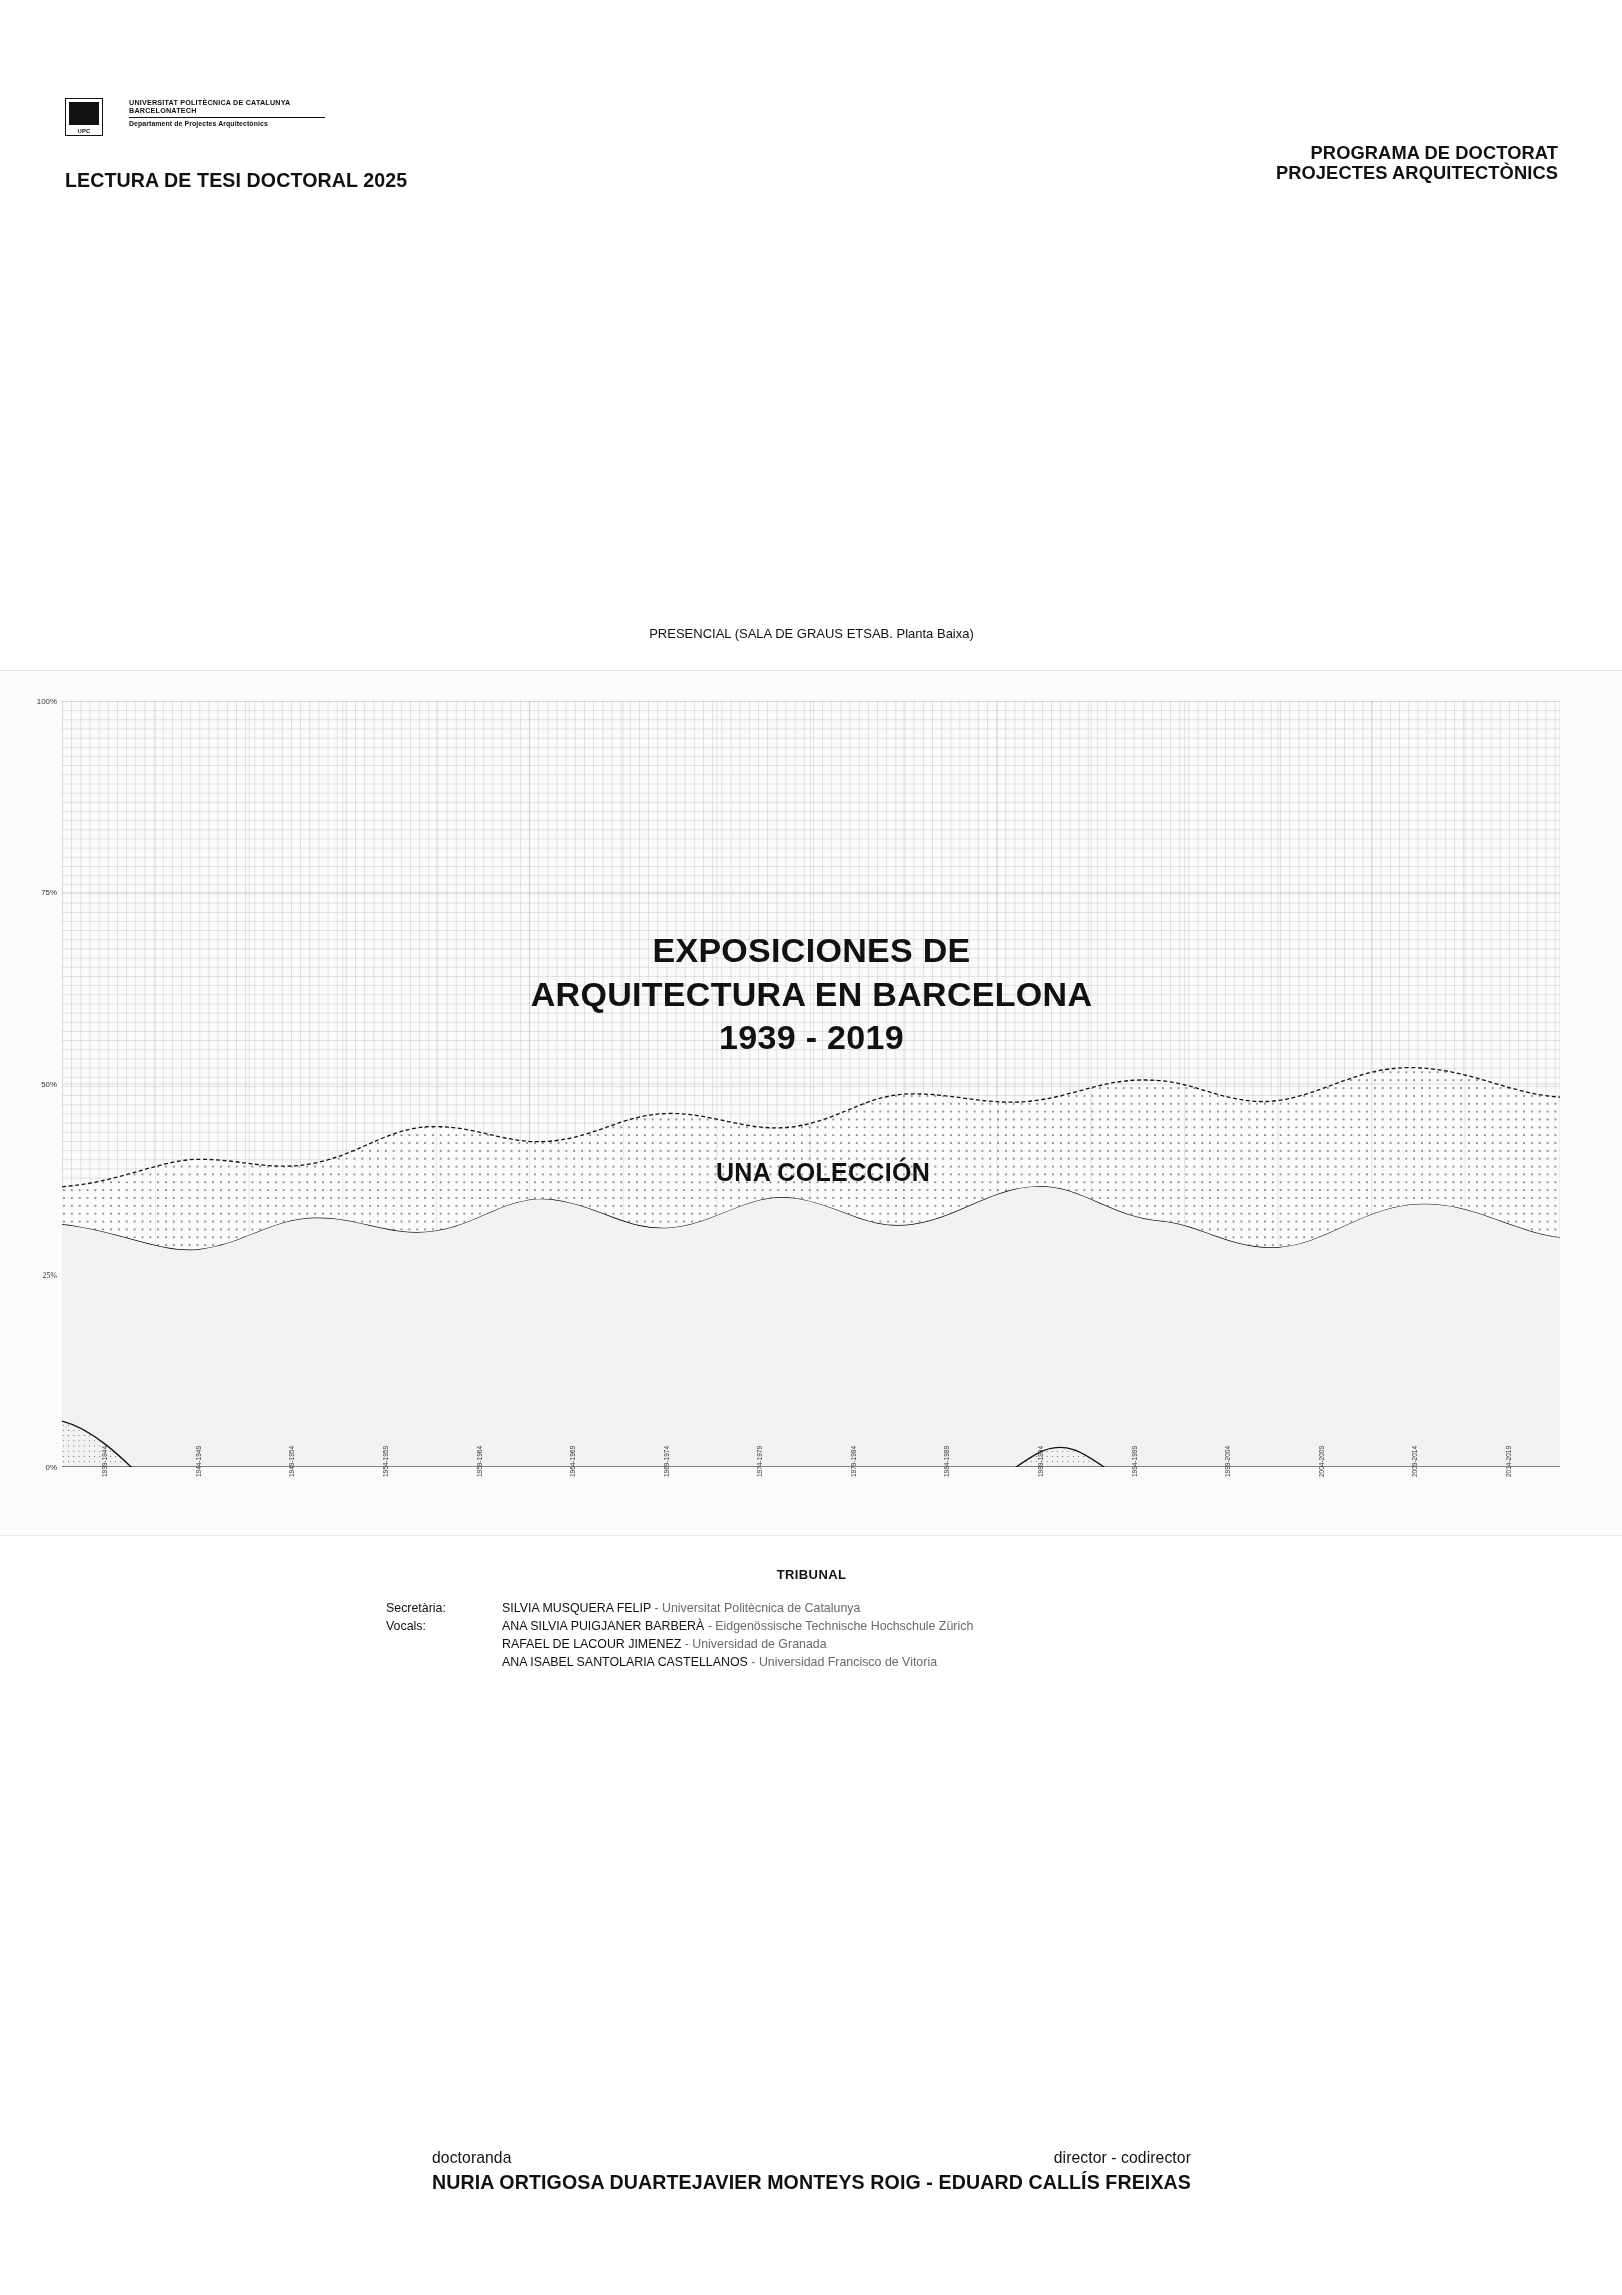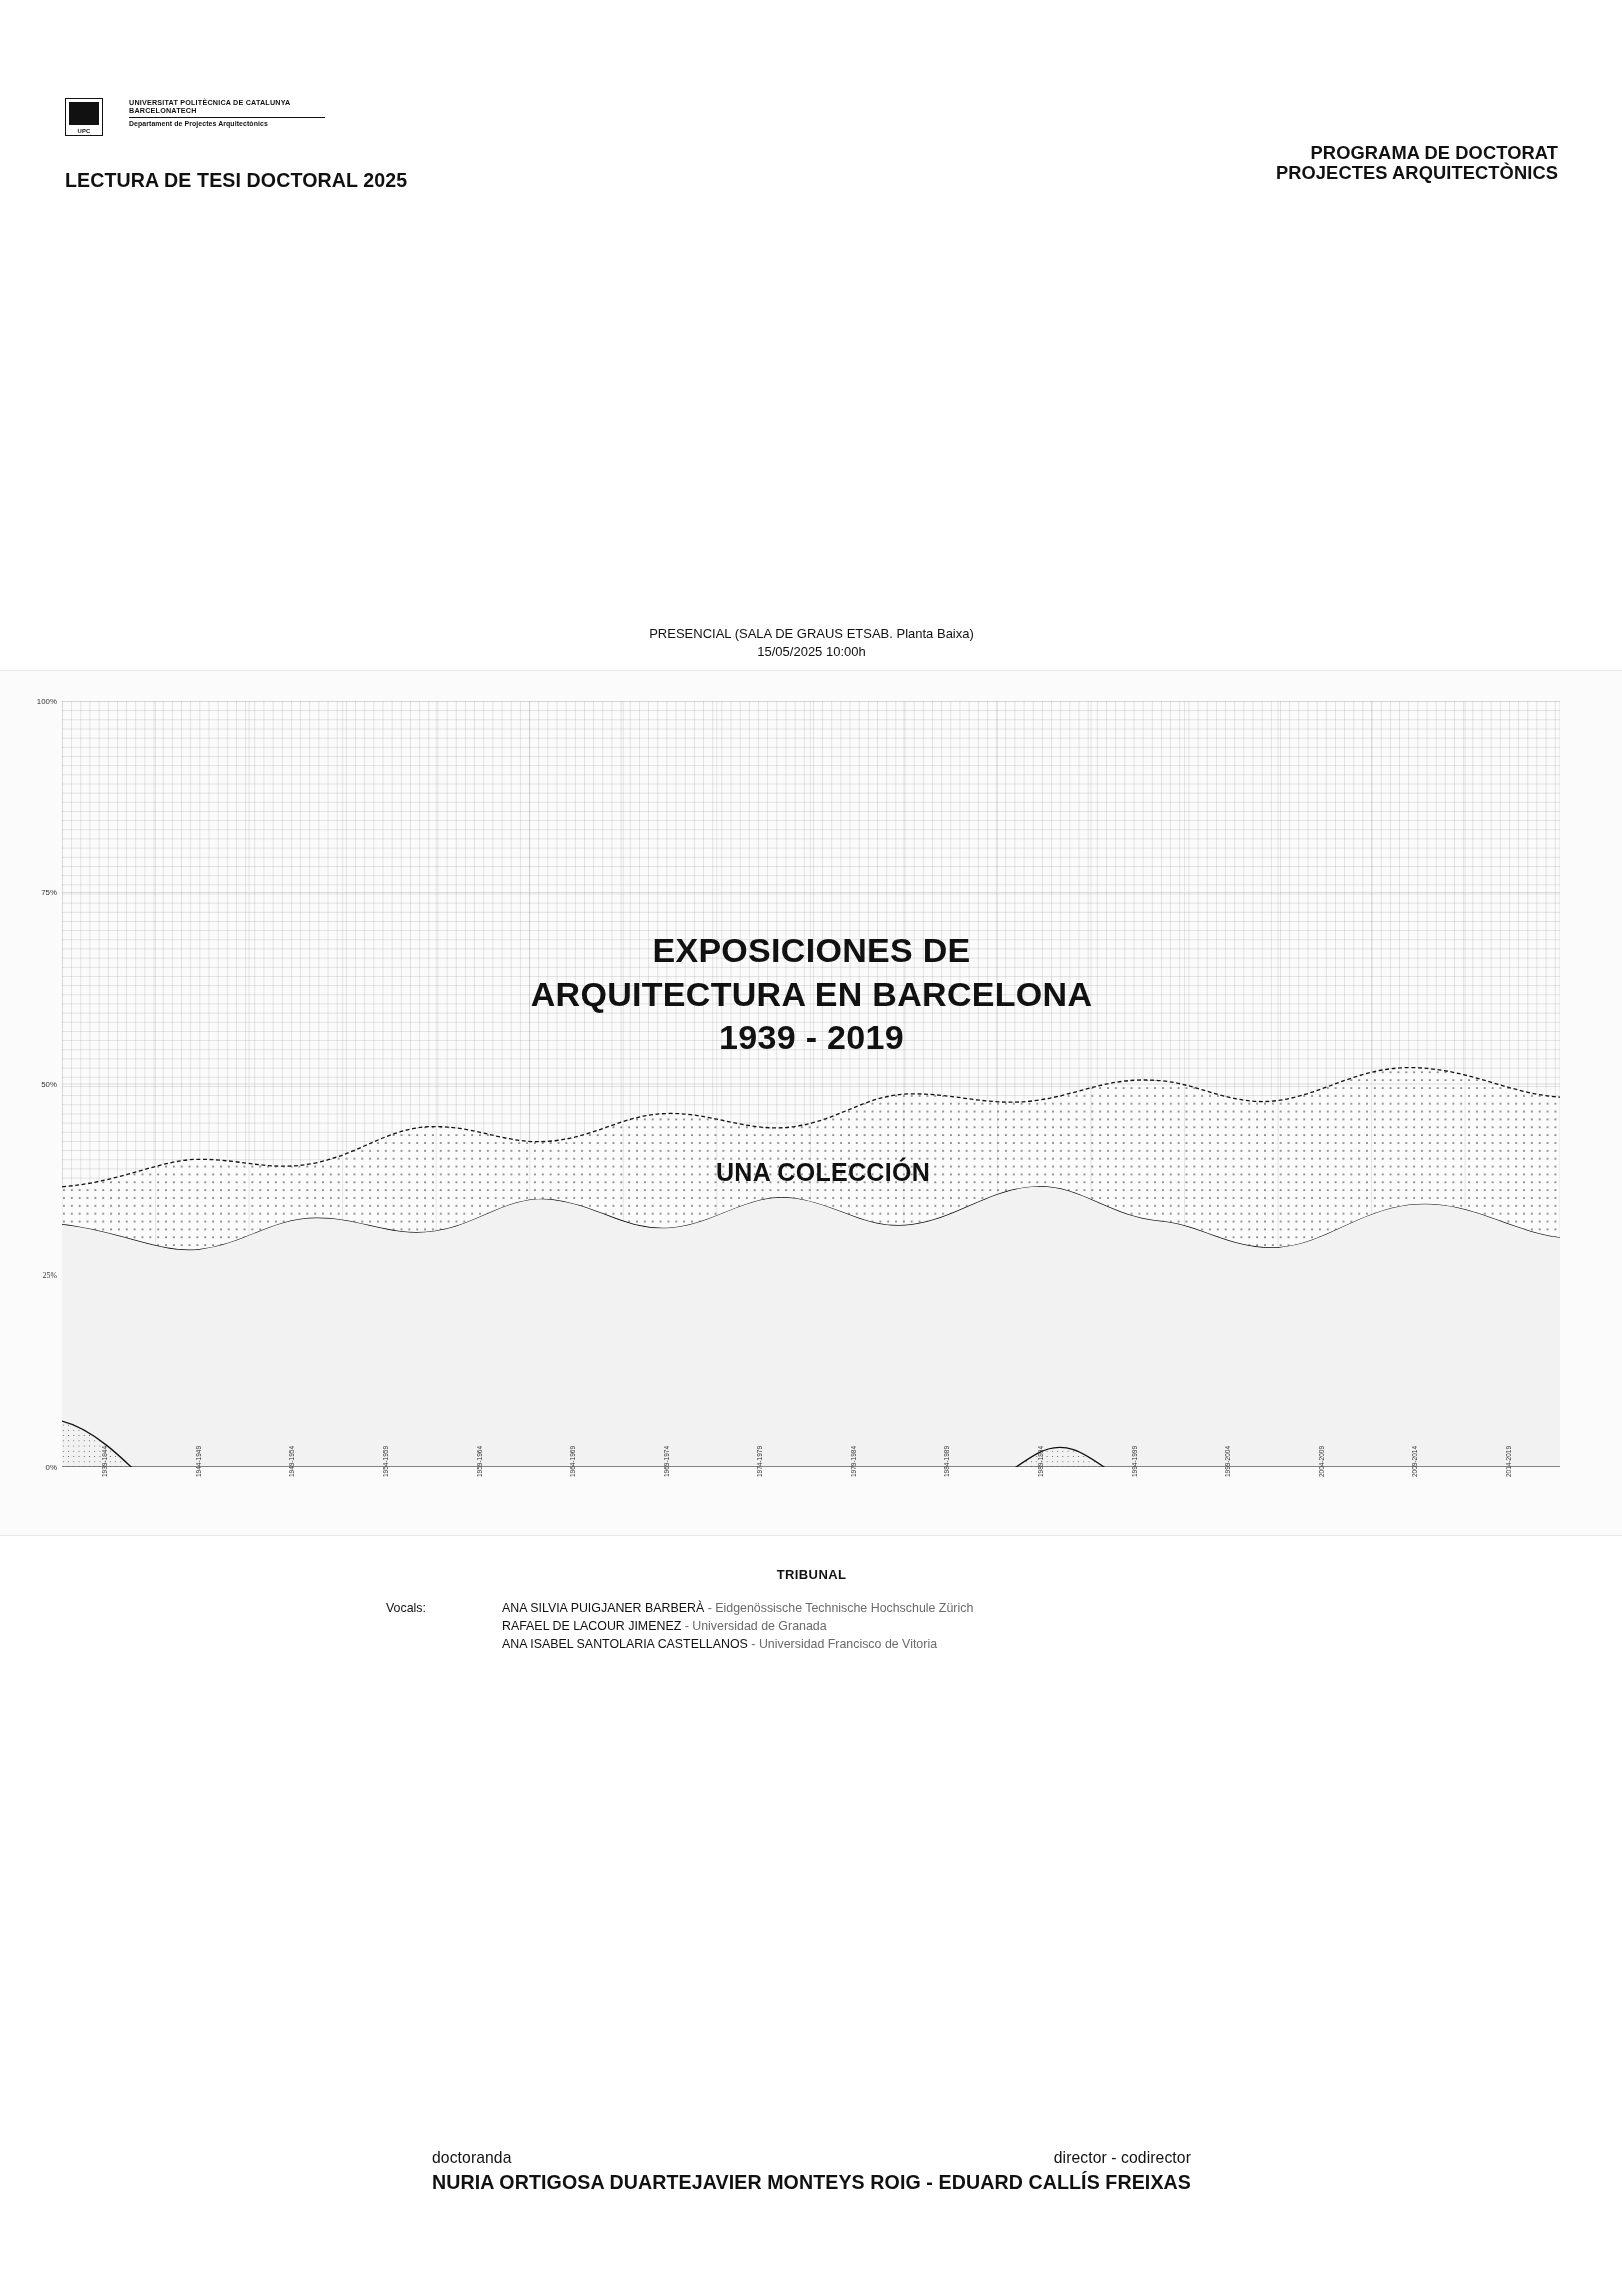--- a/index.html
+++ b/index.html
@@ -291,21 +291,20 @@
   <div id="lectura-title">LECTURA DE TESI DOCTORAL 2025</div>
 
   <div id="programa-block">
     <div>PROGRAMA DE DOCTORAT</div>
     <div>PROJECTES ARQUITECTÒNICS</div>
   </div>
 </div>
 
 <div id="venue-block">
   <div>PRESENCIAL (SALA DE GRAUS ETSAB. Planta Baixa)</div>
-  <div>15/05/2025    10:00h</div>
 </div>
 
 <div id="chart-panel">
 
   <div id="ylabels-wrap">
     <div class="yl" style="top:0px;">100%</div>
     <div class="yl" style="top:191px;">75%</div>
     <div class="yl" style="top:383px;">50%</div>
     <div class="yl" style="top:574px;font-family:Liberation Serif, serif;">25%</div>
     <div class="yl" style="top:766px;">0%</div>
@@ -428,20 +427,29 @@
     <div>1939 - 2019</div>
   </div>
   <div class="sub">UNA COLECCIÓN</div>
 </div>
 
 <div id="tribunal">
   <div id="tribunal-heading">TRIBUNAL</div>
   <div id="tribunal-table">
 
 
+    <div class="row">
+      <div class="role">Secretària:</div>
+      <div class="people">
+        <div class="person">
+          <span class="name">SILVIA MUSQUERA FELIP</span>
+          <span class="aff">- Universitat Politècnica de Catalunya</span>
+        </div>
+      </div>
+    </div>
 
     <div class="row">
       <div class="role">Vocals:</div>
       <div class="people">
         <div class="person">
           <span class="name">ANA SILVIA PUIGJANER BARBERÀ</span>
           <span class="aff">- Eidgenössische Technische Hochschule Zürich</span>
         </div>
         <div class="person">
           <span class="name">RAFAEL DE LACOUR JIMENEZ</span>

